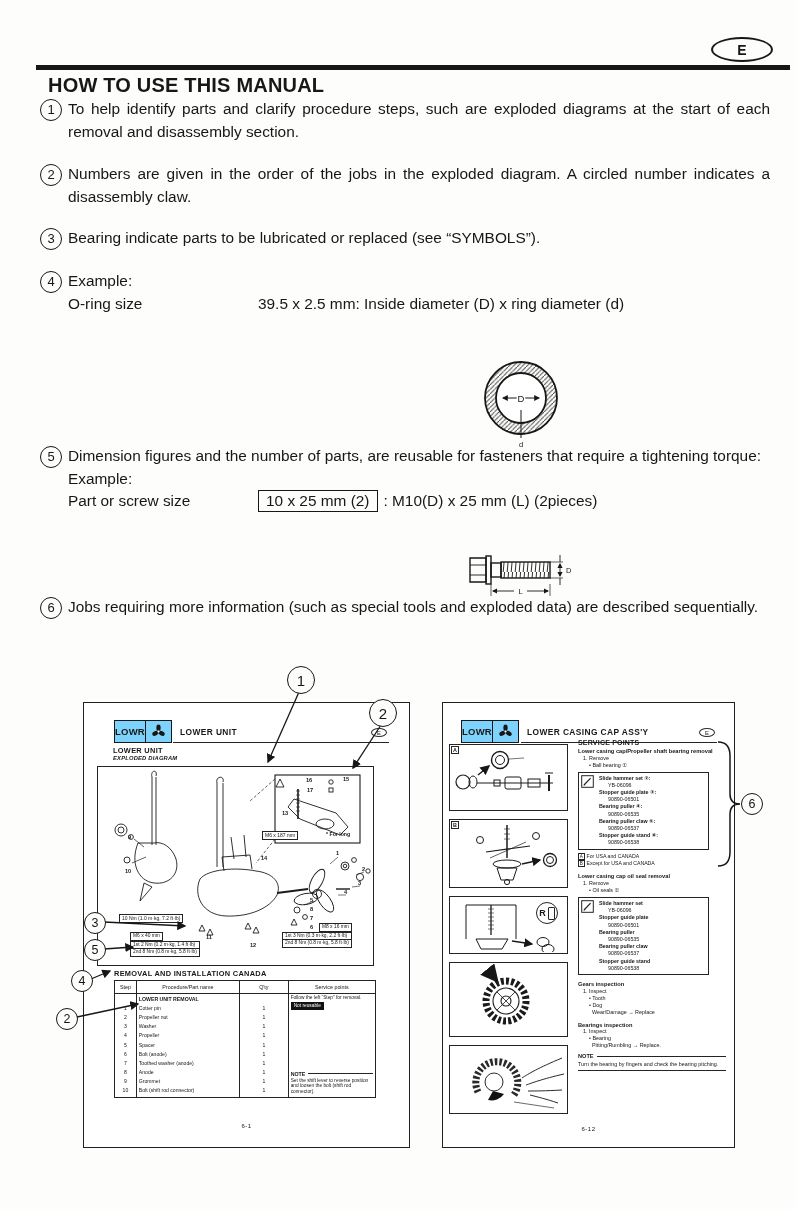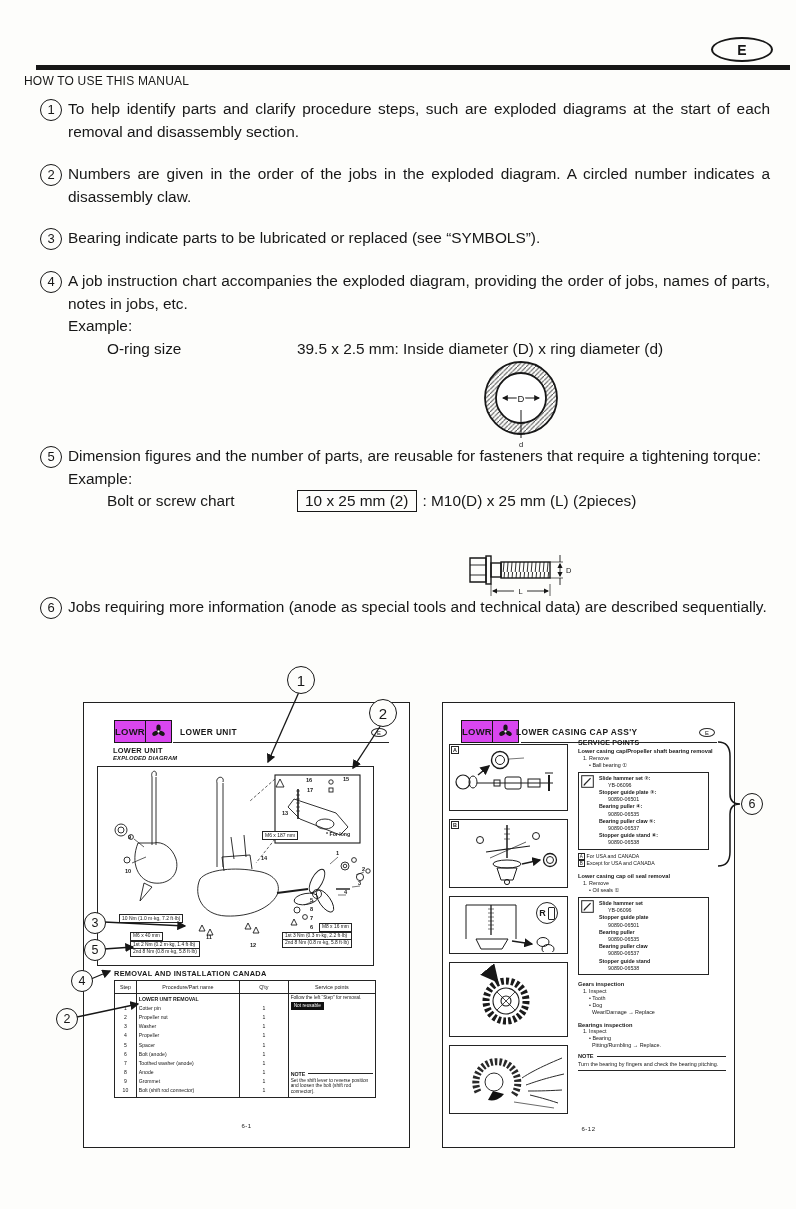--- a/index.html
+++ b/index.html
@@ -7,38 +7,38 @@
     width:796px;height:1209px;position:relative;background:#fdfdfb;
     font-family:"Liberation Sans","DejaVu Sans",sans-serif;color:#171717;
     -webkit-font-smoothing:antialiased;overflow:hidden;
   }
   .abs{position:absolute;}
   
   .lang-oval{position:absolute;left:711px;top:37px;width:58px;height:21px;border:2px solid #171717;
     border-radius:50%;display:flex;align-items:center;justify-content:center;
     font-weight:bold;font-size:14px;}
   .top-rule{position:absolute;left:36px;top:65px;width:754px;height:5px;background:#171717;}
-  .h1{position:absolute;left:24px;top:74px;font-size:12px;font-weight:normal;letter-spacing:.2px;}
+  .h1{position:absolute;left:48px;top:74px;font-size:20px;font-weight:bold;letter-spacing:.2px;}
   .item{position:absolute;left:40px;width:730px;padding-left:28px;box-sizing:border-box;
     font-size:15.4px;line-height:22.5px;}
   .item p{margin:0;text-align:justify;}
   .cnum{position:absolute;left:0;top:1px;width:20px;height:20px;border:1.6px solid #171717;
     border-radius:50%;display:flex;align-items:center;justify-content:center;font-size:13px;background:#fdfdfb;}
   .exlabel{display:inline-block;width:190px;}
-  .exrow{margin-top:0;margin-left:39px;}
+  .exrow{margin-top:0;}
   .boxed{display:inline-block;border:1.3px solid #171717;padding:0 7px;line-height:20px;margin-right:6px;}
   
   .fcnum{position:absolute;border:1.7px solid #171717;border-radius:50%;background:#fdfdfb;
     display:flex;align-items:center;justify-content:center;z-index:7;font-weight:500;}
   .fc-lg{width:26px;height:26px;font-size:15px;}
   .fc-sm{width:20px;height:20px;font-size:12.5px;}
   
   .mini{position:absolute;top:702px;height:444px;background:#fff;border:1.6px solid #202020;z-index:2;}
   .mini *{box-sizing:border-box;}
-  .tabbox{position:absolute;display:flex;border:1.6px solid #171717;background:#d946ef;text-align:center;}
+  .tabbox{position:absolute;display:flex;border:1.6px solid #171717;background:#7dd3fc;text-align:center;}
   .tabbox .t1{width:31px;height:21px;display:flex;align-items:center;justify-content:center;
     font-weight:bold;font-size:9.5px;border-right:1.6px solid #171717;letter-spacing:.2px;}
   .tabbox .t2{width:25px;height:21px;display:flex;align-items:center;justify-content:center;}
   .mp-title{position:absolute;font-weight:bold;font-size:8.4px;letter-spacing:.4px;white-space:nowrap;}
   .lang-sm{position:absolute;width:16px;height:9px;border:1px solid #2a2a2a;border-radius:50%;
     display:flex;align-items:center;justify-content:center;font-size:5.8px;}
   .hline{position:absolute;height:1px;background:#242424;}
   .sec-t{position:absolute;font-size:7.4px;font-weight:bold;letter-spacing:.3px;}
   .sec-s{position:absolute;font-size:5.8px;font-weight:bold;font-style:italic;letter-spacing:.2px;}
   .sketchbox{position:absolute;border:1.2px solid #242424;background:#fff;}
@@ -111,21 +111,20 @@
     <p>Numbers are given in the order of the jobs in the exploded diagram. A circled number indicates a disassembly claw.</p>
   </div>
 
   <div class="item" style="top:227px">
     <span class="cnum">3</span>
     <p>Bearing indicate parts to be lubricated or replaced (see “SYMBOLS”).</p>
   </div>
 
   <div class="item" style="top:270px">
     <span class="cnum">4</span>
-    <p>A job instruction chart accompanies the exploded diagram, providing the order of jobs, names of parts, notes in jobs, etc.</p>
     <div>Example:</div>
     <div class="exrow">
       <span class="exlabel">O-ring size</span><span>39.5 x 2.5 mm: Inside diameter (D) x ring diameter (d)</span>
     </div>
   </div>
 
   <svg class="abs" style="left:472px;top:358px" width="100" height="90" viewBox="0 0 100 90">
     <defs>
       <pattern id="hx" width="4.5" height="4.5" patternUnits="userSpaceOnUse">
         <path d="M0,4.5 L4.5,0" stroke="#4a4a4a" stroke-width="1"></path>
@@ -142,21 +141,21 @@
     <line x1="45" y1="65" x2="53" y2="65" stroke="#171717" stroke-width="0.8"></line>
     <line x1="45" y1="76" x2="53" y2="76" stroke="#171717" stroke-width="0.8"></line>
     <text x="49" y="89" font-size="7.5" text-anchor="middle" fill="#171717">d</text>
   </svg>
 
   <div class="item" style="top:445px">
     <span class="cnum">5</span>
     <p>Dimension figures and the number of parts, are reusable for fasteners that require a tightening torque:</p>
     <div>Example:</div>
     <div class="exrow">
-      <span class="exlabel">Bolt or screw chart</span><span class="boxed">10 x 25 mm (2)</span><span>: M10(D) x 25 mm (L) (2pieces)</span>
+      <span class="exlabel">Part or screw size</span><span class="boxed">10 x 25 mm (2)</span><span>: M10(D) x 25 mm (L) (2pieces)</span>
     </div>
   </div>
 
   <svg class="abs" style="left:462px;top:540px" width="122" height="60" viewBox="0 0 122 60">
     <defs>
       <pattern id="thr" width="4" height="16" patternUnits="userSpaceOnUse">
         <line x1="2.6" y1="0" x2="1.2" y2="16" stroke="#171717" stroke-width="0.9"></line>
       </pattern>
       <marker id="ah3" viewBox="0 0 10 10" refX="8" refY="5" markerWidth="6" markerHeight="6" orient="auto-start-reverse">
         <path d="M0,0 L10,5 L0,10 z" fill="#171717"></path>
@@ -177,21 +176,21 @@
     <text x="104" y="33" font-size="7.5" fill="#171717">D</text>
     <line x1="29" y1="44" x2="29" y2="56" stroke="#171717" stroke-width="0.7"></line>
     <line x1="88" y1="44" x2="88" y2="56" stroke="#171717" stroke-width="0.7"></line>
     <line x1="31" y1="51" x2="52" y2="51" stroke="#171717" stroke-width="0.9" marker-start="url(#ah3)"></line>
     <line x1="65" y1="51" x2="86" y2="51" stroke="#171717" stroke-width="0.9" marker-end="url(#ah3)"></line>
     <text x="58.5" y="54" font-size="7.5" text-anchor="middle" fill="#171717">L</text>
   </svg>
 
   <div class="item" style="top:596px">
     <span class="cnum">6</span>
-    <p>Jobs requiring more information (anode as special tools and technical data) are described sequentially.</p>
+    <p>Jobs requiring more information (such as special tools and exploded data) are described sequentially.</p>
   </div>
 
   <div class="fcnum fc-lg" style="left:287px;top:666px">
       <span>1</span>
     </div>
   <div class="fcnum fc-lg" style="left:369px;top:699px">
       <span>2</span>
     </div>
   <div class="fcnum fc-sm" style="left:84px;top:912px">
       <span>3</span>
@@ -407,21 +406,21 @@
                 <ellipse cx="8" cy="4" rx="2.3" ry="3.4"></ellipse>
               </g>
             <g transform="rotate(240 8 8)">
                 <ellipse cx="8" cy="4" rx="2.3" ry="3.4"></ellipse>
               </g>
           </g>
           <circle cx="8" cy="8" r="1.5" fill="#fff" stroke="#171717" stroke-width="0.8"></circle>
         </svg>
       </span>
     </div>
-    <span class="mp-title" style="left:73px;top:24px">LOWER CASING CAP ASS'Y</span>
+    <span class="mp-title" style="left:84px;top:24px">LOWER CASING CAP ASS'Y</span>
     <span class="lang-sm" style="left:256px;top:25px">
         <span>E</span>
       </span>
     <div class="hline" style="left:78px;top:39px;width:196px"></div>
 
     <div class="panel" style="left:6px;top:41px;width:119px;height:67px">
       <span class="ptag">A</span>
       <svg width="117" height="64" viewBox="0 0 117 64">
         <g stroke="#1b1b1b" fill="none" stroke-width="1">
           <circle cx="50" cy="15" r="8.5" stroke-width="1.4"></circle>

